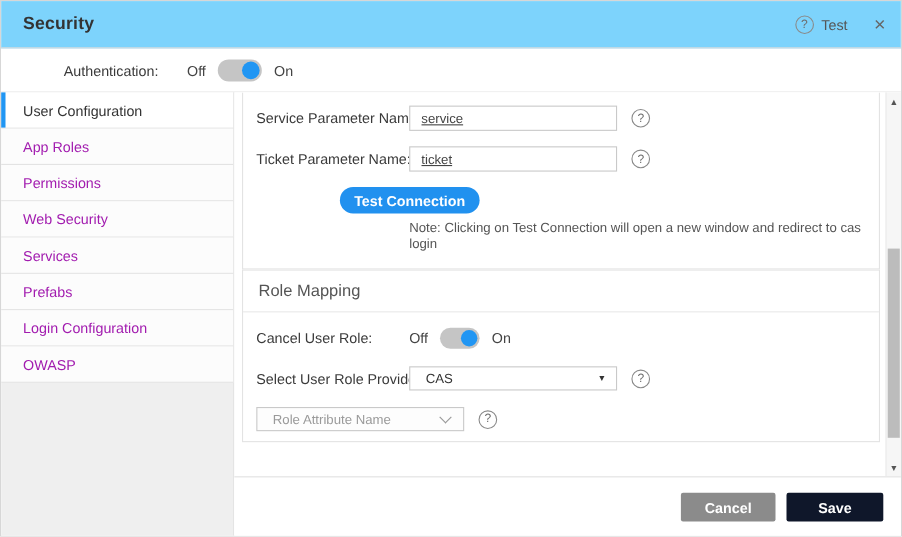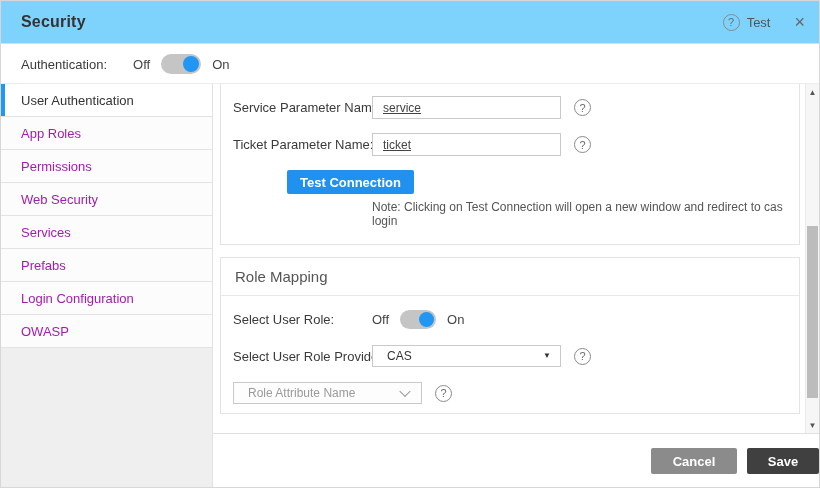--- a/index.html
+++ b/index.html
@@ -20,21 +20,21 @@
   .qmark {
     width:17px; height:17px; border:1px solid #8a8a8a; border-radius:50%;
     display:inline-flex; align-items:center; justify-content:center;
     font-size:11px; color:#6d6d6d; flex-shrink:0; background:transparent;
   }
   .help-label { font-size:13px; color:#555; margin-left:7px; }
   .close-x { font-size:18px; color:#666; margin-left:24px; cursor:pointer; line-height:1; }
   
   .auth-bar {
     position:absolute; top:44px; left:0; right:0; height:39px; background:#fff;
-    display:flex; align-items:center; border-bottom:1px solid #ececec;
+    display:flex; align-items:center; border-bottom:1px solid #ececec;padding-left:37px;
   }
   .auth-label { margin-left:20px; font-size:13px; color:#3a3a3a; }
   .tog-off { font-size:13px; color:#444; margin-left:26px; }
   .tog-on  { font-size:13px; color:#444; }
   .toggle {
     width:40px; height:20px; border-radius:10px; background:#c5c5c5;
     margin:0 11px; position:relative; cursor:pointer; flex-shrink:0;
   }
   .toggle .knob {
     position:absolute; top:2px; width:16px; height:16px; border-radius:50%;
@@ -52,33 +52,33 @@
     cursor:pointer;
   }
   .side-item.active { background:#fff; color:#333; }
   .active-bar { position:absolute; left:0; top:0; bottom:0; width:4px; background:#2196f3; }
   .content { flex:1; position:relative; background:#fff; }
   .scroll-viewport { position:absolute; top:0; left:0; right:14px; height:349px; overflow:hidden; }
   .box {
     margin-left:7px; width:580px; border:1px solid #e3e3e3; background:#fff;
   }
   .box1 { border-top:none; height:161px; padding-top:12px; }
-  .box2 { margin-top:12px; height:157px; }
+  .box2 { height:157px; }
   .form-row { display:flex; align-items:center; margin-left:12px; margin-bottom:14px; }
   .form-label { width:139px; font-size:13px; color:#3a3a3a; white-space:nowrap; flex-shrink:0; }
   .req { color:#e8494f; margin-left:2px; }
   .text-input {
     width:189px; height:23px; border:1px solid #c9c9c9; background:#fff;
     font-family:"Liberation Sans", sans-serif; font-size:12px; color:#444;
     padding-left:10px; outline:none;text-decoration:underline;
   }
   .help-after { margin-left:13px; }
   .btn-test {
-    margin-left:66px; height:24px; padding:0 13px; background:#2191ef; color:#fff;
-    border:none; border-radius:2px; font-family:"Liberation Sans", sans-serif;
+    margin-left:88px; height:24px; padding:0 13px; background:#2191ef; color:#fff;
+    border:none; border-radius:12px; font-family:"Liberation Sans", sans-serif;
     font-size:13px; font-weight:700; cursor:pointer;
   }
   .note-text { margin:6px 0 0 151px; font-size:12px; color:#555; }
   .box-title-wrap { padding:10px 0 9px 14px; border-bottom:1px solid #e8e8e8; }
   .box-title { font-size:15px; color:#555; }
   .box2-rows { padding-top:14px; }
   .row-toggle { margin-bottom:16px; }
   .select-box {
     width:189px; height:22px; border:1px solid #c9c9c9; background:#fff;
     display:flex; align-items:center; padding-left:14px; font-size:12px; color:#333;
@@ -104,25 +104,25 @@
     position:absolute; left:0; width:13px; height:14px; display:flex;
     align-items:center; justify-content:center; font-size:8px; color:#555; cursor:pointer;
   }
   .scroll-arrow.up { top:1px; }
   .scroll-arrow.down { bottom:1px; }
   .scroll-thumb { position:absolute; left:1px; top:142px; width:11px; height:172px; background:#bcbcbc; cursor:pointer; }
   
   .footer {
     position:absolute; left:0; right:0; top:349px; bottom:0; background:#fff;
     border-top:1px solid #e0e0e0; display:flex; justify-content:flex-end;
-    align-items:flex-start; padding-top:14px; gap:10px;
+    align-items:flex-start; padding-top:14px; padding-right:16px; gap:10px;
   }
   .btn { height:26px; border:none; border-radius:2px; color:#fff; font-family:"Liberation Sans", sans-serif; font-size:13px; font-weight:700; cursor:pointer; }
   .btn-cancel { width:86px; background:#8b8b8b; }
-  .btn-save { width:72px; background:#404040; }
+  .btn-save { width:88px; background:#0f172a; }
 </style>
 </head>
 <body>
 
 <div class="window">
 
   <div class="header">
     <div class="header-title">Security</div>
     <div class="header-right">
       <span class="qmark">?</span>
@@ -138,21 +138,21 @@
       <span class="knob"></span>
     </span>
     <span class="tog-on">On</span>
   </div>
 
   <div class="body">
 
     <div class="sidebar">
       <div class="side-item active">
         <span class="active-bar"></span>
-        <span>User Authentication</span>
+        <span>User Configuration</span>
       </div>
       <div class="side-item">
         <span>App Roles</span>
       </div>
       <div class="side-item">
         <span>Permissions</span>
       </div>
       <div class="side-item">
         <span>Web Security</span>
       </div>
@@ -191,21 +191,21 @@
           <button class="btn-test">Test Connection</button>
           <div class="note-text">Note: Clicking on Test Connection will open a new window and redirect to cas login</div>
         </div>
 
         <div class="box box2">
           <div class="box-title-wrap">
             <span class="box-title">Role Mapping</span>
           </div>
           <div class="box2-rows">
             <div class="form-row row-toggle">
-              <span class="form-label">Select User Role:</span>
+              <span class="form-label">Cancel User Role:</span>
               <span class="tog-off" style="margin-left:0;">Off</span>
               <span class="toggle small on">
                 <span class="knob"></span>
               </span>
               <span class="tog-on">On</span>
             </div>
             <div class="form-row row-mid">
               <span class="form-label">Select User Role Provider:</span>
               <div class="select-box">
                 <span>CAS</span>

